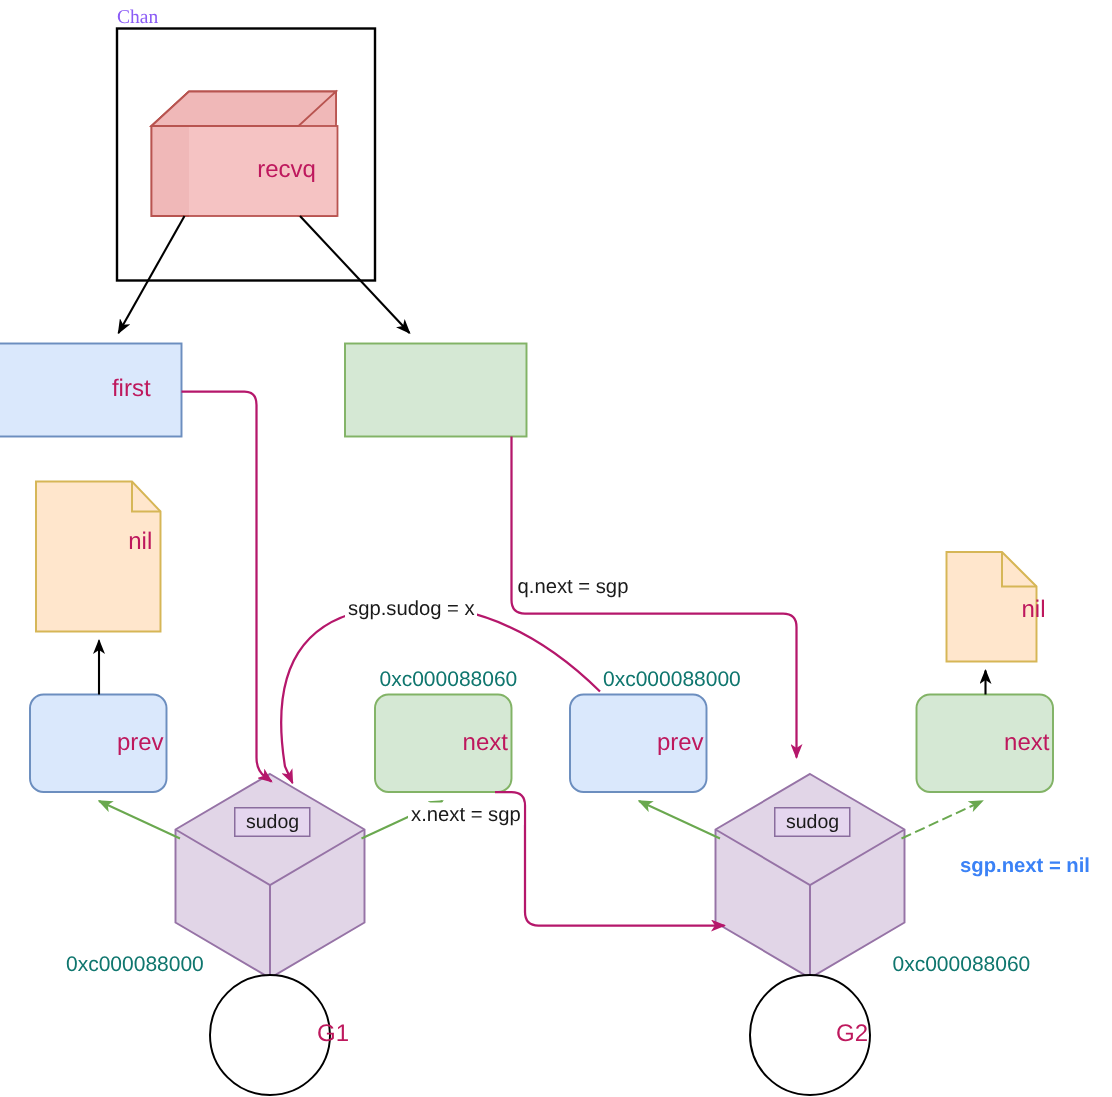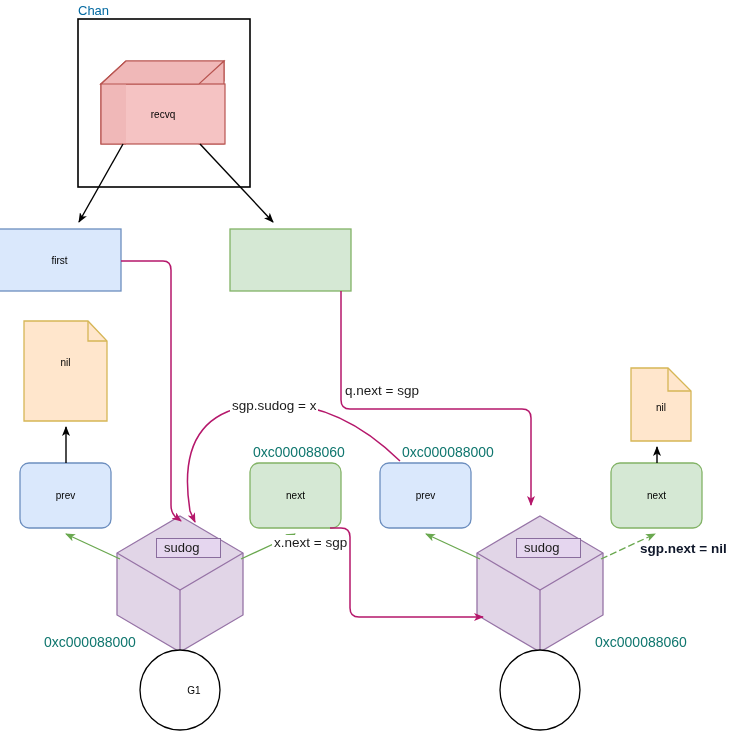--- a/index.html
+++ b/index.html
@@ -5,25 +5,25 @@
   html,body{margin:0;padding:0;background:#ffffff;}
   body{width:741px;height:731px;position:relative;overflow:hidden;
        font-family:"Liberation Sans","DejaVu Sans",sans-serif;color:#1a1a1a;}
   #canvas{position:absolute;left:0;top:0;width:741px;height:731px;}
   svg.layer{position:absolute;left:0;top:0;width:741px;height:731px;overflow:visible;}
   .txt{position:absolute;white-space:nowrap;}
   .box-label{position:absolute;display:flex;align-items:center;justify-content:center;
              text-align:center;pointer-events:none;}
   .addr{font-size:14px;color:#0f766e;}
   .edge-label{font-size:13.5px;color:#1a1a1a;background:#ffffff;padding:0 2px;}
-  .red-label{font-size:13.5px;font-weight:bold;color:#0f172a;}
-  .chan-label{font-size:13px;color:#0369a1;}
-  .node-text{font-size:10px;color:#000000;}
+  .red-label{font-size:13.5px;font-weight:bold;color:#3b82f6;margin-top:28px;}
+  .chan-label{font-size:13px;color:#8b5cf6;font-family:Liberation Serif, serif;}
+  .node-text{font-size:16px;color:#be185d;padding-left:28px;}
   .sudog-tag{position:absolute;border:1px solid #8a6d9e;background:#e5d6ef;
-             font-size:13px;color:#1a1a1a;padding:1px 21px 2px 7px;}
+             font-size:13px;color:#1a1a1a;padding:1px 7px 2px 7px;}
 </style>
 </head>
 <body>
 
 <div id="canvas">
 
   <svg class="layer">
     <defs>
       <marker id="ah-black" markerWidth="10" markerHeight="8" refX="9" refY="4" orient="auto" markerUnits="userSpaceOnUse">
         <path d="M0,0 L10,4 L0,8 L2.6,4 Z" fill="#000000"></path>
@@ -114,20 +114,21 @@
 
   <div class="box-label node-text" style="left:20px;top:463px;width:91px;height:65px;">prev</div>
   <div class="box-label node-text" style="left:250px;top:463px;width:91px;height:65px;">next</div>
   <div class="box-label node-text" style="left:380px;top:463px;width:91px;height:65px;">prev</div>
   <div class="box-label node-text" style="left:611px;top:463px;width:91px;height:65px;">next</div>
 
   <div class="sudog-tag" style="left:156px;top:538px;">sudog</div>
   <div class="sudog-tag" style="left:516px;top:538px;">sudog</div>
 
   <div class="box-label node-text" style="left:140px;top:672px;width:80px;height:36px;margin-left:14px;">G1</div>
+  <div class="box-label node-text" style="left:500px;top:672px;width:80px;height:36px;">G2</div>
 
   <div class="txt addr" style="left:44px;top:634px;">0xc000088000</div>
   <div class="txt addr" style="left:595px;top:634px;">0xc000088060</div>
   <div class="txt addr" style="left:253px;top:444px;">0xc000088060</div>
   <div class="txt addr" style="left:402px;top:444px;">0xc000088000</div>
 
   <div class="txt edge-label" style="left:230px;top:398px;">sgp.sudog = x</div>
   <div class="txt edge-label" style="left:343px;top:383px;">q.next = sgp</div>
   <div class="txt edge-label" style="left:272px;top:535px;">x.next = sgp</div>
 

